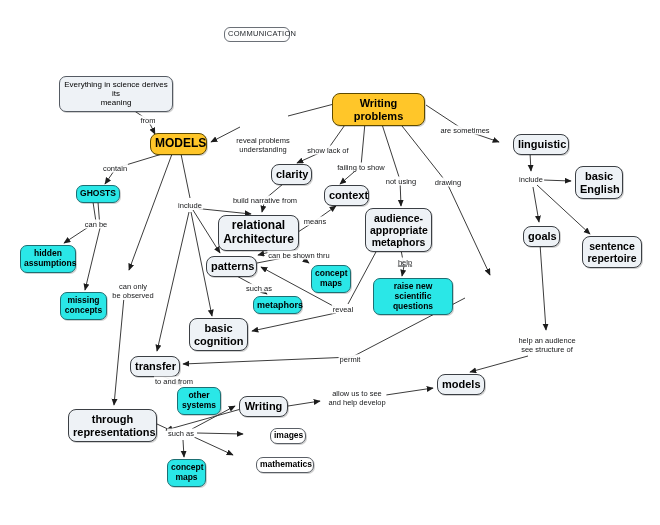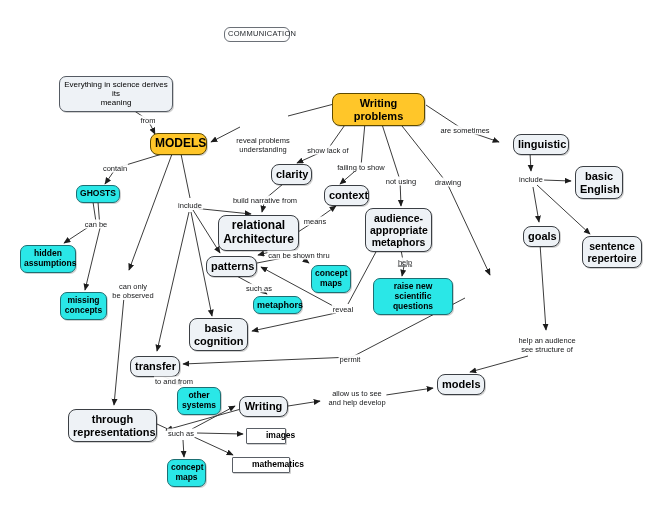--- a/index.html
+++ b/index.html
@@ -12,21 +12,21 @@
   .node{
     position:absolute;z-index:2;box-sizing:border-box;
     background:#eef2f6;border:1px solid #3b3f44;border-radius:8px;
     color:#000;font-weight:bold;font-size:11px;line-height:1.15;
     text-align:center;padding:3px 4px;white-space:pre-line;
     box-shadow:1px 1px 0 rgba(0,0,0,0.18);
   }
   .node.yellow{background:#ffc629;border:1.5px solid #5d4a00;}
   .node.cyan{background:#2ae7e7;border:1px solid #1d6f73;font-size:8.5px;border-radius:7px;padding:3px 3px;}
   .node.plain{background:#fdfdfd;border:1px solid #6b7077;font-weight:normal;font-size:7.5px;letter-spacing:0.3px;border-radius:6px;padding:2px 3px;box-shadow:none;color:#22262b;}
-  .node.small{background:#ffffff;border:1px solid #5a5f66;font-size:8.5px;border-radius:1px;padding:2px 19px;}
+  .node.small{background:#ffffff;border:1px solid #5a5f66;font-size:8.5px;border-radius:7px;padding:2px 3px;margin-left:24px;}
   .node.tiny-note{font-weight:normal;font-size:8px;border:1px solid #555b63;border-radius:7px;}
   .node.big{font-size:12px;}
   .node.mid{font-size:10.5px;}
   .edge-label{
     position:absolute;z-index:3;transform:translate(-50%,-50%);
     font-size:7.5px;line-height:1.2;color:#17181a;text-align:center;
     background:rgba(255,255,255,0.93);padding:0 1px;white-space:pre-line;
   }
 </style>
 </head>

